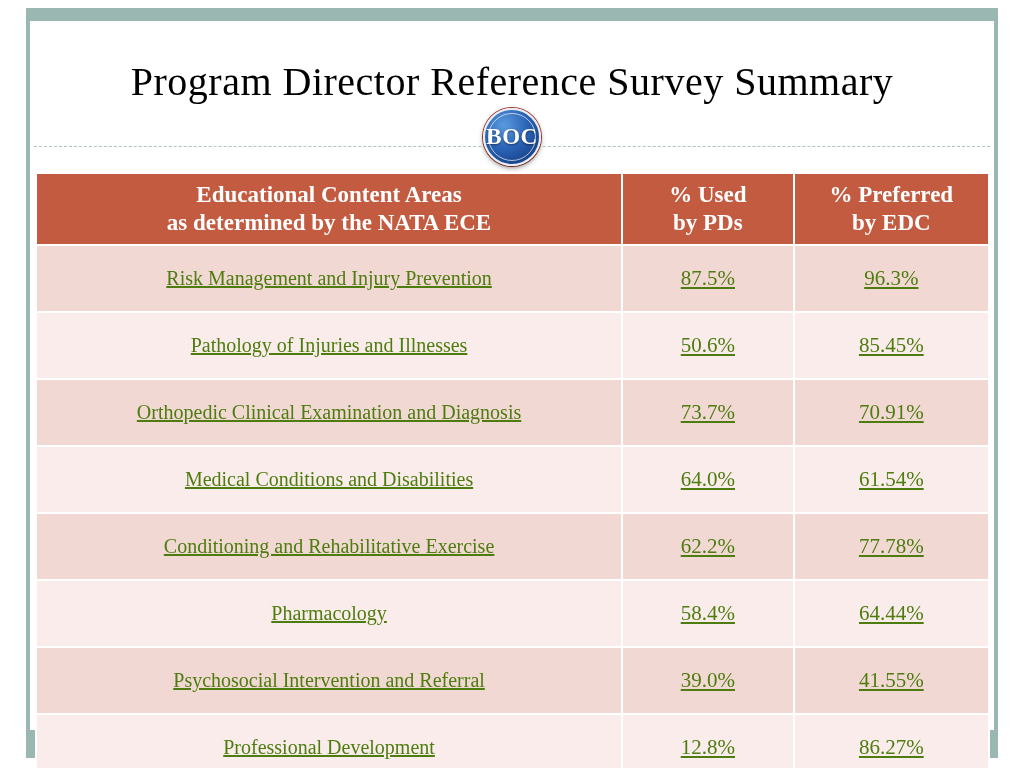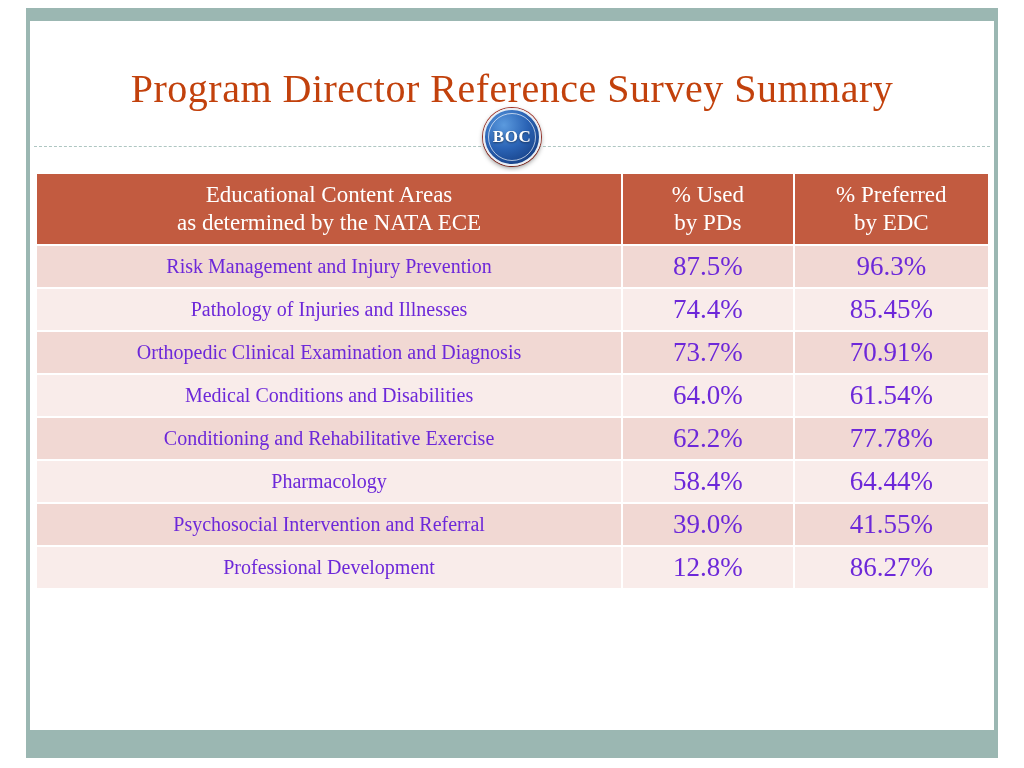--- a/index.html
+++ b/index.html
@@ -27,23 +27,23 @@
   .title-area {
     position: absolute;
     left: 40px; right: 40px; top: 48px;
     text-align: center;
     z-index: 2;
   }
   .slide-title {
     font-family: "Liberation Serif", serif;
     font-size: 40px;
     font-weight: 500;
-    color: #c2410c;
+    color: #000000;
     letter-spacing: 0.5px;
-    margin: 17px;
+    margin: 10px;
   }
   .divider {
     position: absolute;
     left: 34px; right: 34px; top: 146px;
     border-top: 1px dashed #aec6c2;
     z-index: 2;
   }
   .logo {
     position: absolute;
     left: 50%; top: 108px;
@@ -62,21 +62,21 @@
     content: "";
     position: absolute;
     inset: 3px;
     border-radius: 50%;
     border: 1px solid rgba(255,255,255,0.65);
   }
   .logo-text {
     color: #ffffff;
     font-family: "Liberation Serif", serif;
     font-weight: bold;
-    font-size: 17px;
+    font-size: 23px;
     letter-spacing: 0.5px;
     text-shadow: 0 1px 2px rgba(0,0,0,0.5);
   }
   .table-wrap {
     position: absolute;
     left: 35px; right: 34px; top: 172px;
     z-index: 4;
   }
   table.survey {
     width: 100%;
@@ -85,36 +85,37 @@
   }
   table.survey th, table.survey td {
     border: 2px solid #ffffff;
     text-align: center;
     vertical-align: middle;
     font-family: "Liberation Serif", serif;
   }
   table.survey th {
     background: #c25b40;
     color: #ffffff;
-    font-weight: normal;
+    font-weight: bold;
     font-size: 23px;
     line-height: 1.22;
     padding: 7px 6px;
     white-space: pre-line;
   }
   col.c-area { width: 61.5%; }
   col.c-used { width: 18.0%; }
   col.c-pref { width: 20.5%; }
   table.survey td {
     height: 37px;
-    padding: 2px 8px;
-    color: #6d28d9;
+    padding: 14px 8px;
+    color: #4d7c0f;
+    text-decoration: underline;
   }
   td.area-cell { font-size: 20px; }
-  td.val-cell  { font-size: 27px; }
+  td.val-cell  { font-size: 21px; }
   tbody tr:nth-child(odd)  td { background: #f1d8d3; }
   tbody tr:nth-child(even) td { background: #f9ecea; }
 </style>
 </head>
 <body>
 
 <div class="slide">
 
   <div class="frame"></div>
 
@@ -146,21 +147,21 @@
         </tr>
       </thead>
       <tbody>
         <tr>
           <td class="area-cell">Risk Management and Injury Prevention</td>
           <td class="val-cell">87.5%</td>
           <td class="val-cell">96.3%</td>
         </tr>
         <tr>
           <td class="area-cell">Pathology of Injuries and Illnesses</td>
-          <td class="val-cell">74.4%</td>
+          <td class="val-cell">50.6%</td>
           <td class="val-cell">85.45%</td>
         </tr>
         <tr>
           <td class="area-cell">Orthopedic Clinical Examination and Diagnosis</td>
           <td class="val-cell">73.7%</td>
           <td class="val-cell">70.91%</td>
         </tr>
         <tr>
           <td class="area-cell">Medical Conditions and Disabilities</td>
           <td class="val-cell">64.0%</td>

